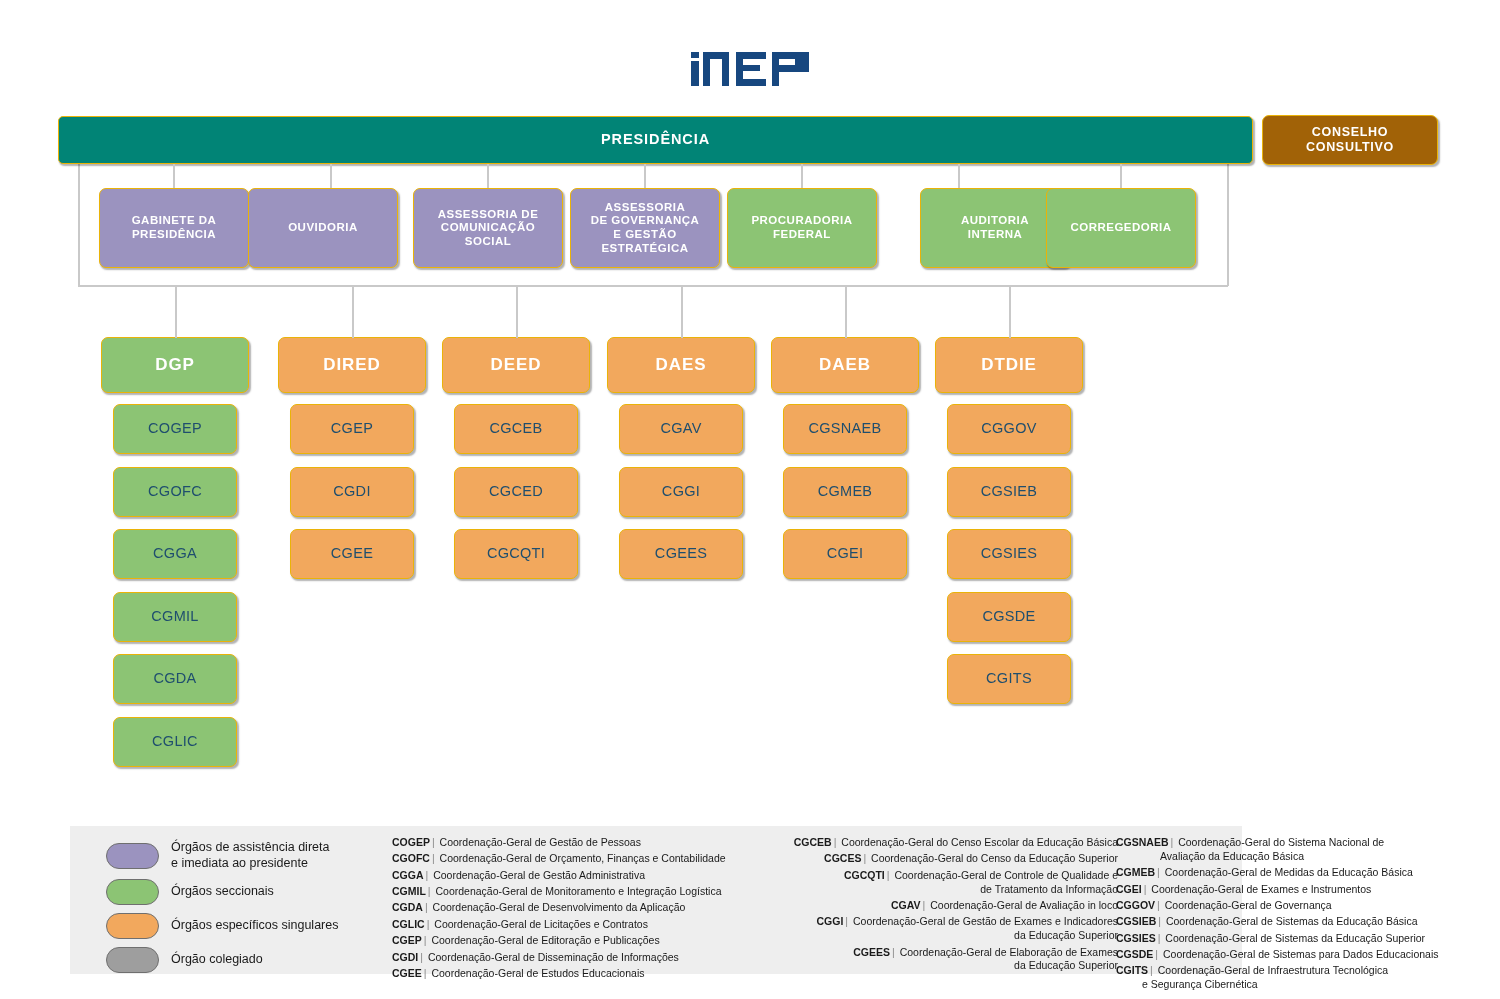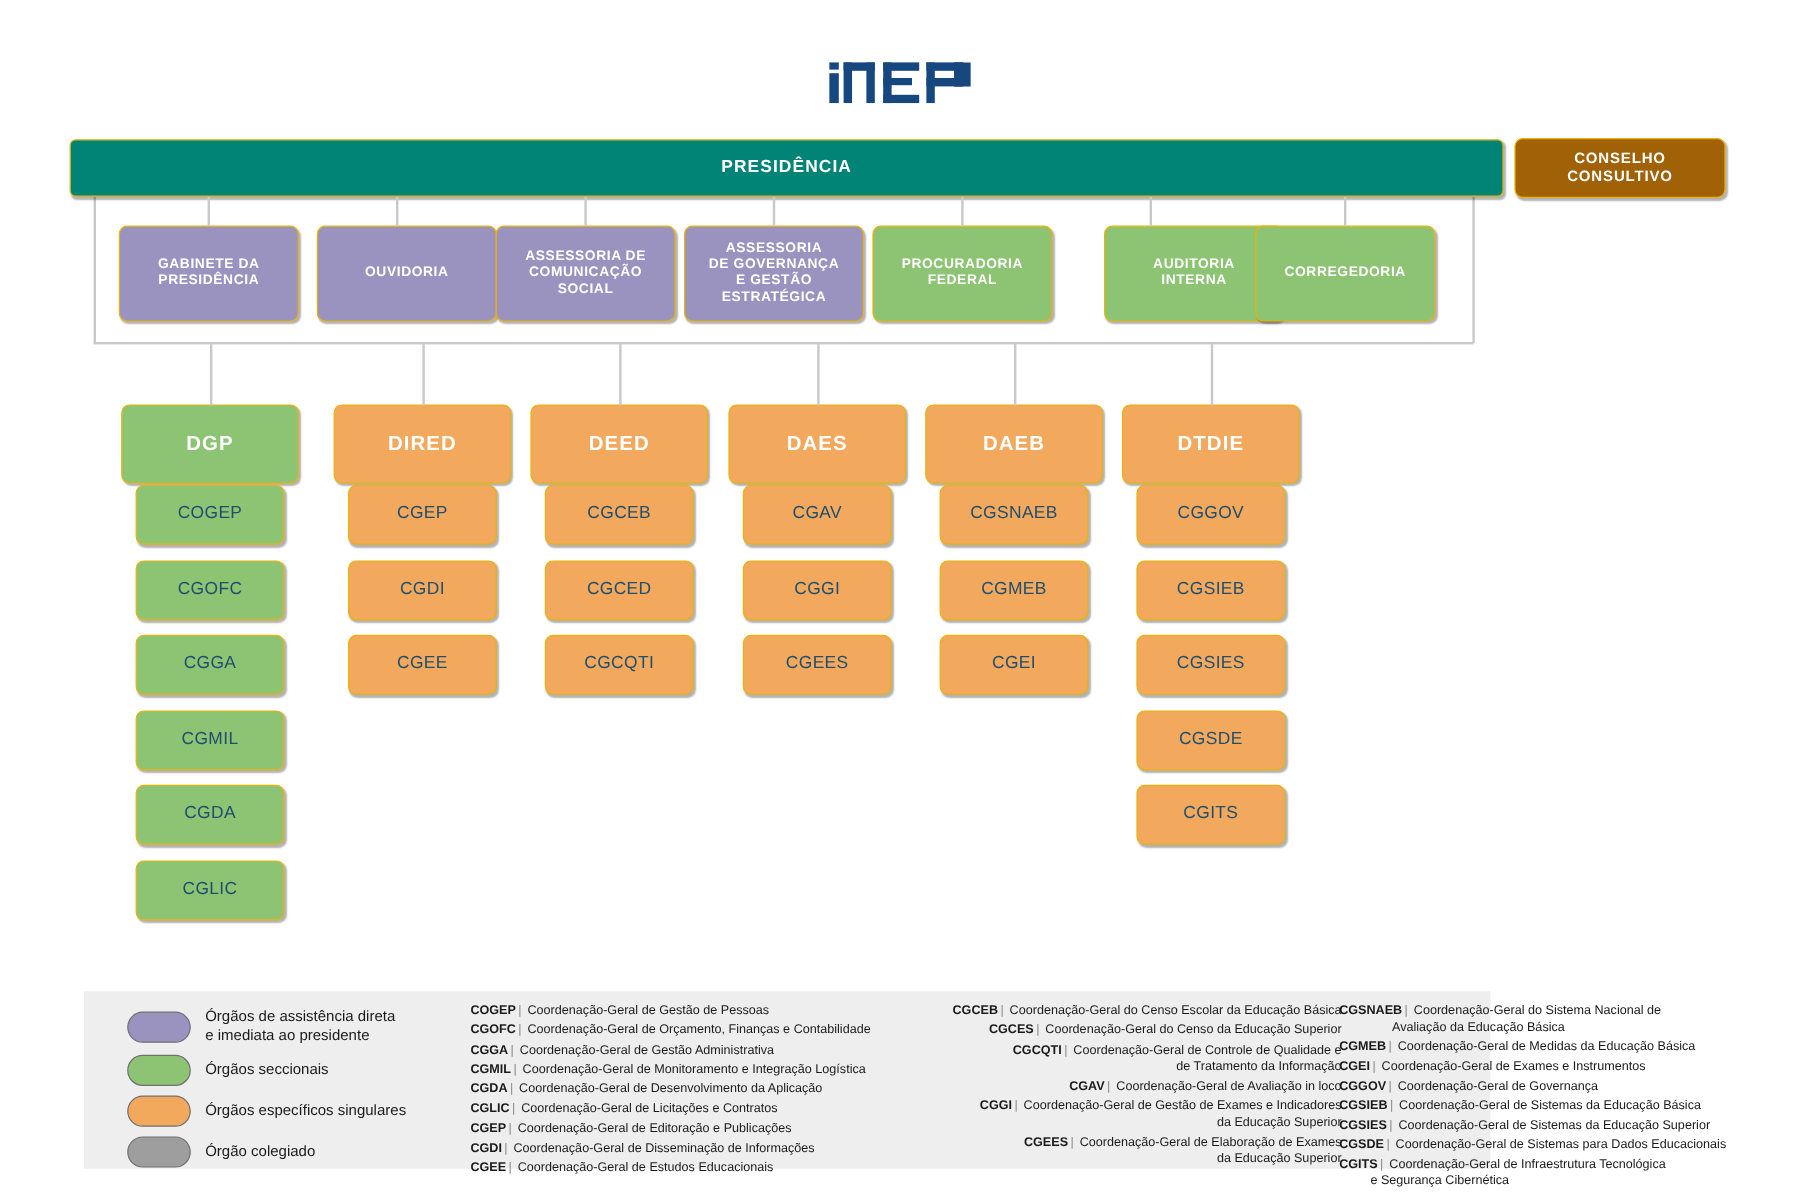--- a/index.html
+++ b/index.html
@@ -47,21 +47,21 @@
   .assist {
     top: 188px; height: 80px; width: 150px;
     background: #9b93bf; font-size: 11.5px; font-weight: bold; letter-spacing: .5px;
   }
   .seccional-top {
     top: 188px; height: 80px; width: 150px;
     background: #8cc474; font-size: 11.5px; font-weight: bold; letter-spacing: .5px;
   }
 
   .dept {
-    top: 337px; height: 66px; width: 148px;
+    top: 337px; height: 56px; width: 148px;
     font-size: 17px; font-weight: bold; letter-spacing: .9px; align-items: center;
   }
   .dept.green { background: #8cc474; }
   .dept.orange { background: #f2a85d; }
 
   .unit {
     height: 50px; width: 124px;
     font-size: 14.5px; font-weight: normal; letter-spacing: .3px;
     color: #1f4e6e;
   }
@@ -147,21 +147,21 @@
   </div>
 
   <div id="advisory-layer">
       <div class="box assist" style="left: 99px;">
         <div>
           <div>GABINETE DA</div>
           <div>PRESIDÊNCIA</div>
         </div>
       </div>
       <div class="ln v" style="left: 173px; top: 164px; height: 24px;"></div>
-      <div class="box assist" style="left: 264px; text-align: right;">
+      <div class="box assist" style="left: 248px; text-align: right;">
         <div>
           <div>OUVIDORIA</div>
         </div>
       </div>
       <div class="ln v" style="left: 330px; top: 164px; height: 24px;"></div>
       <div class="box assist" style="left: 413px;">
         <div>
           <div>ASSESSORIA DE</div>
           <div>COMUNICAÇÃO</div>
           <div>SOCIAL</div>

